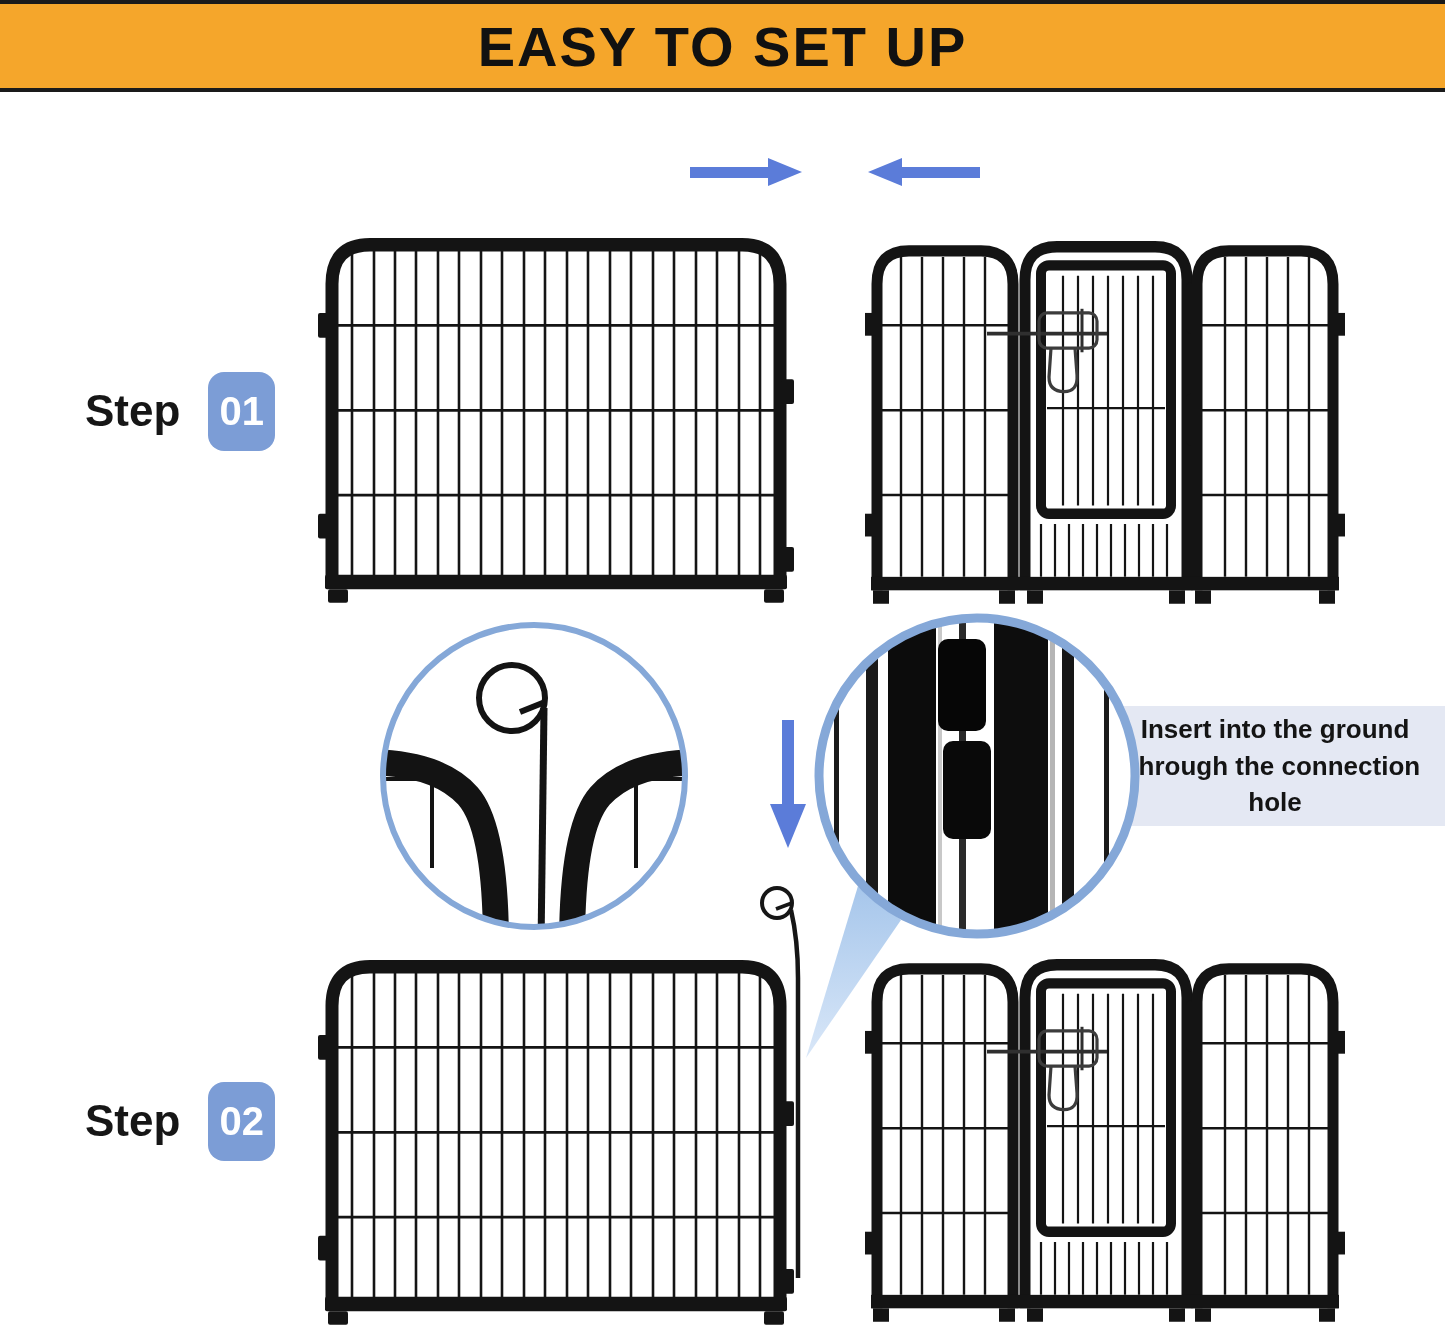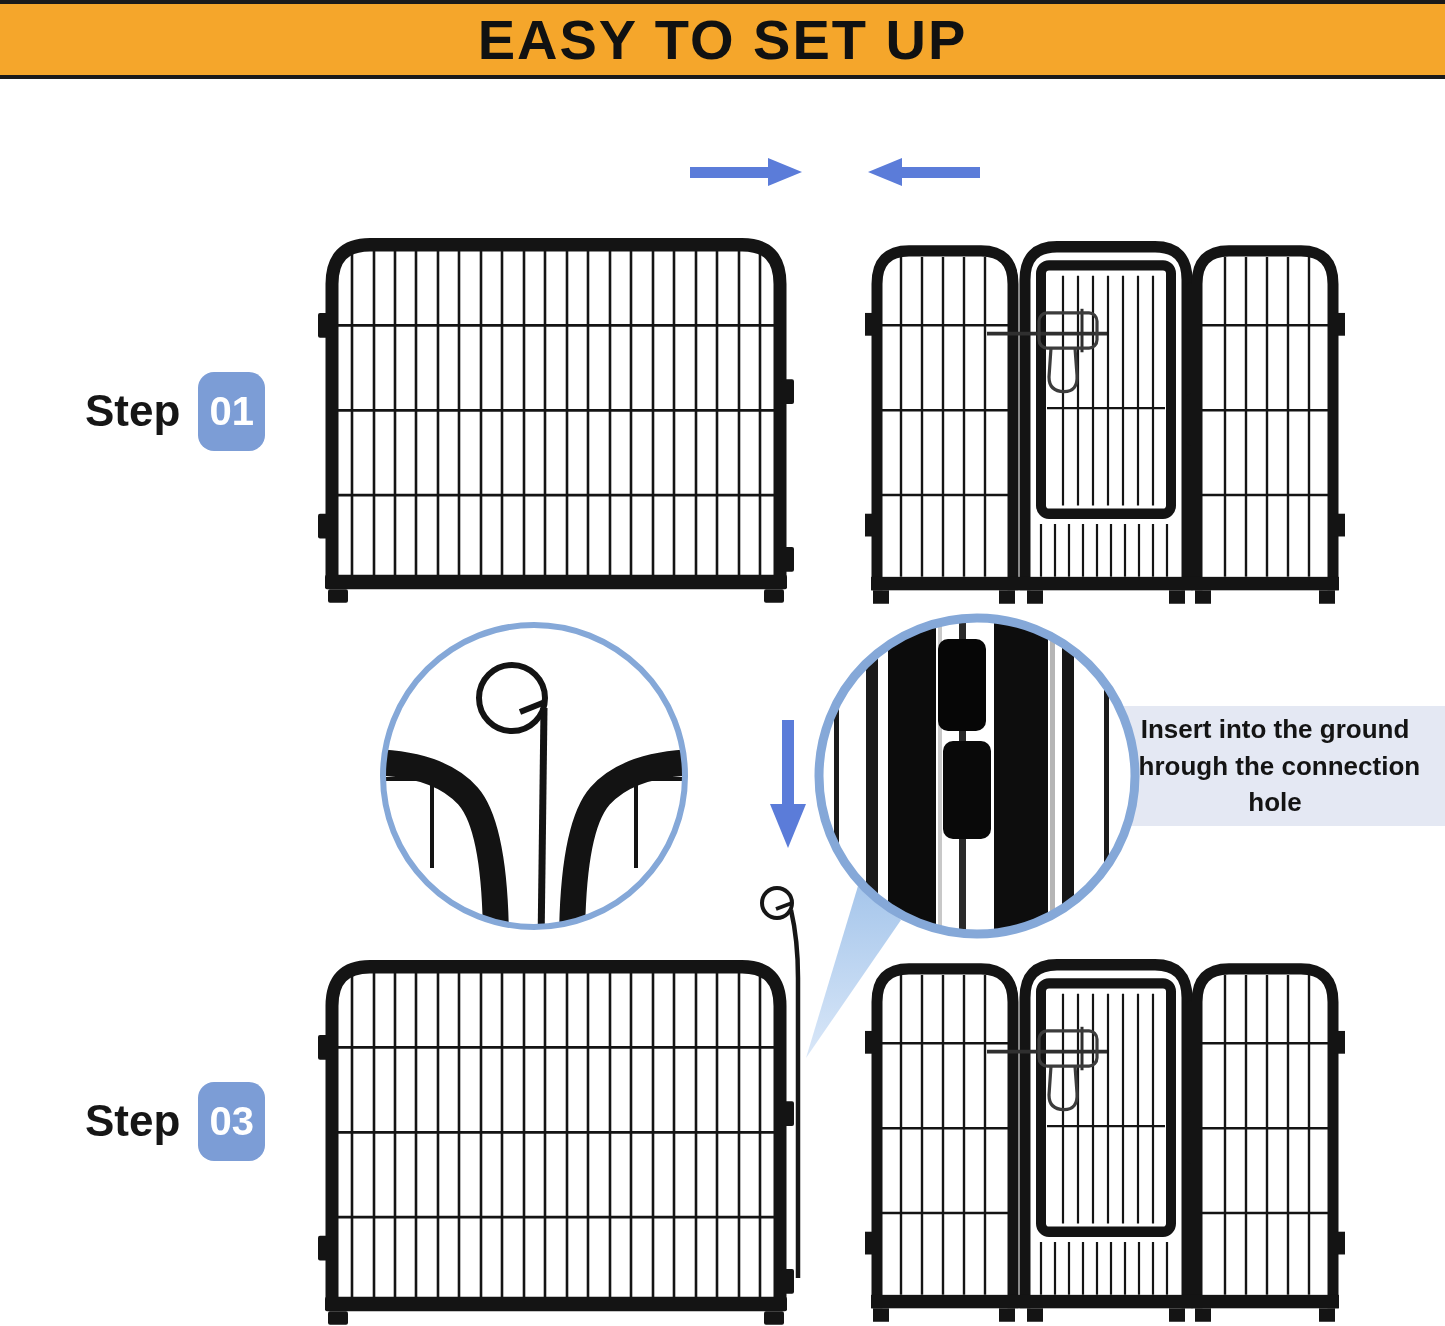--- a/index.html
+++ b/index.html
@@ -3,32 +3,32 @@
 <meta charset="utf-8">
 <style>
   html,body{margin:0;padding:0;background:#ffffff;}
   .canvas{
     position:relative;width:1445px;height:1326px;background:#ffffff;
     font-family:"Liberation Sans",sans-serif;overflow:hidden;
   }
   .abs{position:absolute;}
   
   .banner{
-    position:absolute;left:0;top:0;width:1445px;height:79px;box-sizing:border-box;
+    position:absolute;left:0;top:0;width:1445px;height:92px;box-sizing:border-box;
     background:var(--banner-bg,#F5A62B);
     border-top:4px solid var(--banner-border,#1a1a1a);
     border-bottom:4px solid var(--banner-border,#1a1a1a);
     display:flex;align-items:center;justify-content:center;
   }
   .banner-title{
     margin:0;font-size:56px;font-weight:bold;letter-spacing:2px;
     color:var(--banner-text,#111);
   }
   
-  .step-row{position:absolute;display:flex;align-items:center;gap:18px;height:70px;}
+  .step-row{position:absolute;display:flex;align-items:center;gap:28px;height:70px;}
   .step-label{font-size:44px;font-weight:bold;color:var(--step-text,#161616);}
   .step-badge{
     width:67px;height:79px;border-radius:16px;background:var(--badge-bg,#7C9DD6);
     color:var(--badge-text,#fff);font-size:40px;font-weight:bold;
     display:flex;align-items:center;justify-content:center;
   }
   
   .callout{
     position:absolute;left:1105px;top:706px;width:340px;height:120px;
     background:var(--callout-bg,#E4E8F3);
@@ -194,16 +194,16 @@
     <circle cx="167" cy="167" r="158" fill="none" stroke="var(--circle-border,#85A8D8)" stroke-width="9"></circle>
   </svg>
 
   <svg class="abs" style="left:768px;top:720px;color:var(--arrow-blue,#5B7CD9)" width="40" height="128" viewBox="0 0 40 128">
     <rect x="14" y="0" width="12" height="86" fill="currentColor"></rect>
     <polygon points="2,84 38,84 20,128" fill="currentColor"></polygon>
   </svg>
 
   <div class="step-row" style="left:85px;top:1086px">
     <span class="step-label">Step</span>
-    <span class="step-badge">03</span>
+    <span class="step-badge">02</span>
   </div>
 
 </div>
 
 </body></html>

